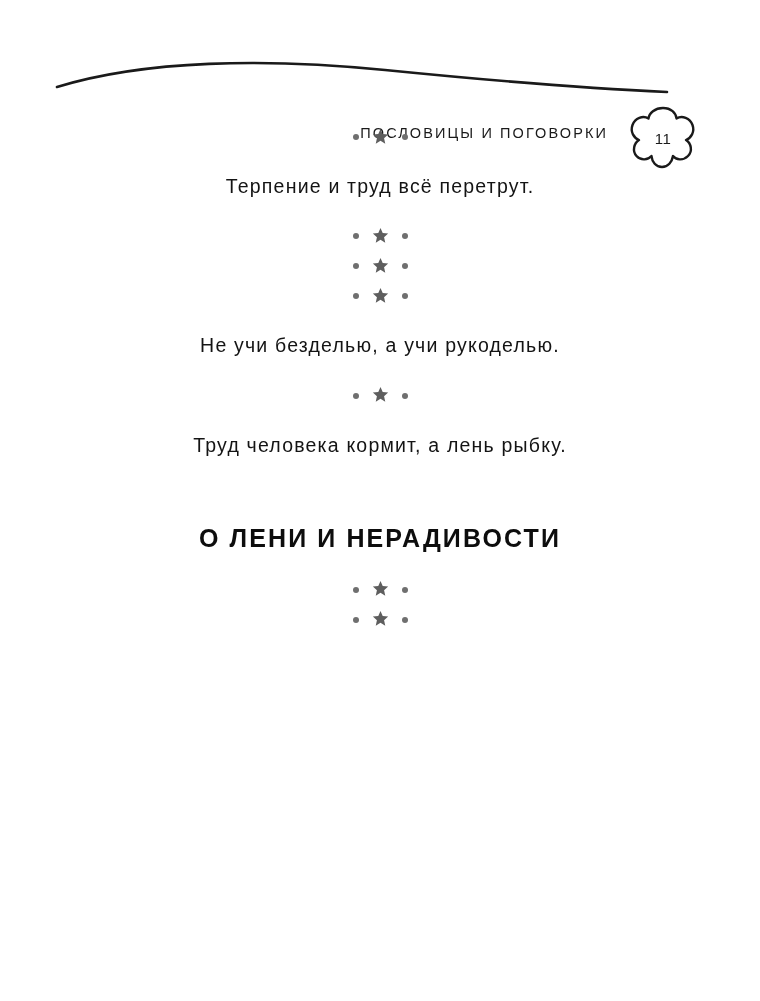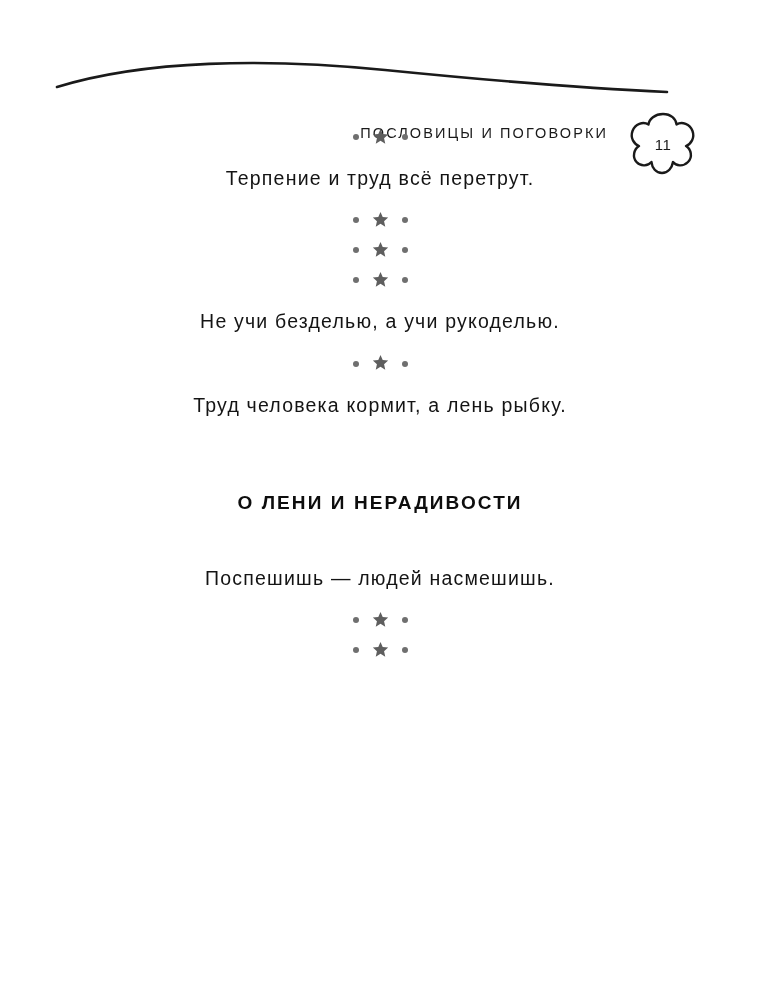--- a/index.html
+++ b/index.html
@@ -45,21 +45,21 @@
     right: 152px;
     font-size: 14.5px;
     letter-spacing: 2.1px;
     text-transform: uppercase;
     font-weight: 400;
     color: #1a1a1a;
     white-space: nowrap;
   }
   .page-number-badge {
     position: absolute;
-    top: 58px;
+    top: 52px;
     right: 62px;
     width: 70px;
     height: 68px;
   }
   .page-number-badge svg {
     display: block;
   }
   .page-number {
     position: absolute;
     top: 0;
@@ -108,32 +108,32 @@
     position: relative;
     top: -1px;
   }
   .divider .star svg { display: block; }
 
   .proverb {
     font-size: 19.5px;
     letter-spacing: 1.2px;
     color: #141414;
     line-height: 1.35;
-    margin: 0;
+    margin: 8px;
     padding: 13px 60px 14px 60px;
     white-space: nowrap;
   }
 
   .section-title {
-    font-size: 19px;
+    font-size: 25px;
     font-weight: 700;
     letter-spacing: 2.1px;
     text-transform: uppercase;
     color: #0d0d0d;
-    margin: 16px;
+    margin: 0;
     padding: 44px 0 22px 0;
     white-space: nowrap;
   }
 </style>
 </head>
 <body>
 
 <div class="page">
 
   <div class="header">
@@ -216,21 +216,20 @@
         <svg width="17" height="17" viewBox="0 0 20 20" xmlns="http://www.w3.org/2000/svg" aria-hidden="true">
           <path d="M10 1.2 L12.6 7.1 L19 7.7 L14.2 12 L15.6 18.4 L10 15.1 L4.4 18.4 L5.8 12 L1 7.7 L7.4 7.1 Z" fill="#5e5e5e"></path>
         </svg>
       </span>
       <span class="dot"></span>
     </div>
     <p class="proverb">Труд  человека  кормит,  а  лень  рыбку.</p>
 
     <h2 class="section-title">О ЛЕНИ И НЕРАДИВОСТИ</h2>
 
-    <p class="proverb">Поспешишь  —  людей  насмешишь.</p>
 
     <div class="divider">
       <span class="dot"></span>
       <span class="star">
         <svg width="17" height="17" viewBox="0 0 20 20" xmlns="http://www.w3.org/2000/svg" aria-hidden="true">
           <path d="M10 1.2 L12.6 7.1 L19 7.7 L14.2 12 L15.6 18.4 L10 15.1 L4.4 18.4 L5.8 12 L1 7.7 L7.4 7.1 Z" fill="#5e5e5e"></path>
         </svg>
       </span>
       <span class="dot"></span>
     </div>

